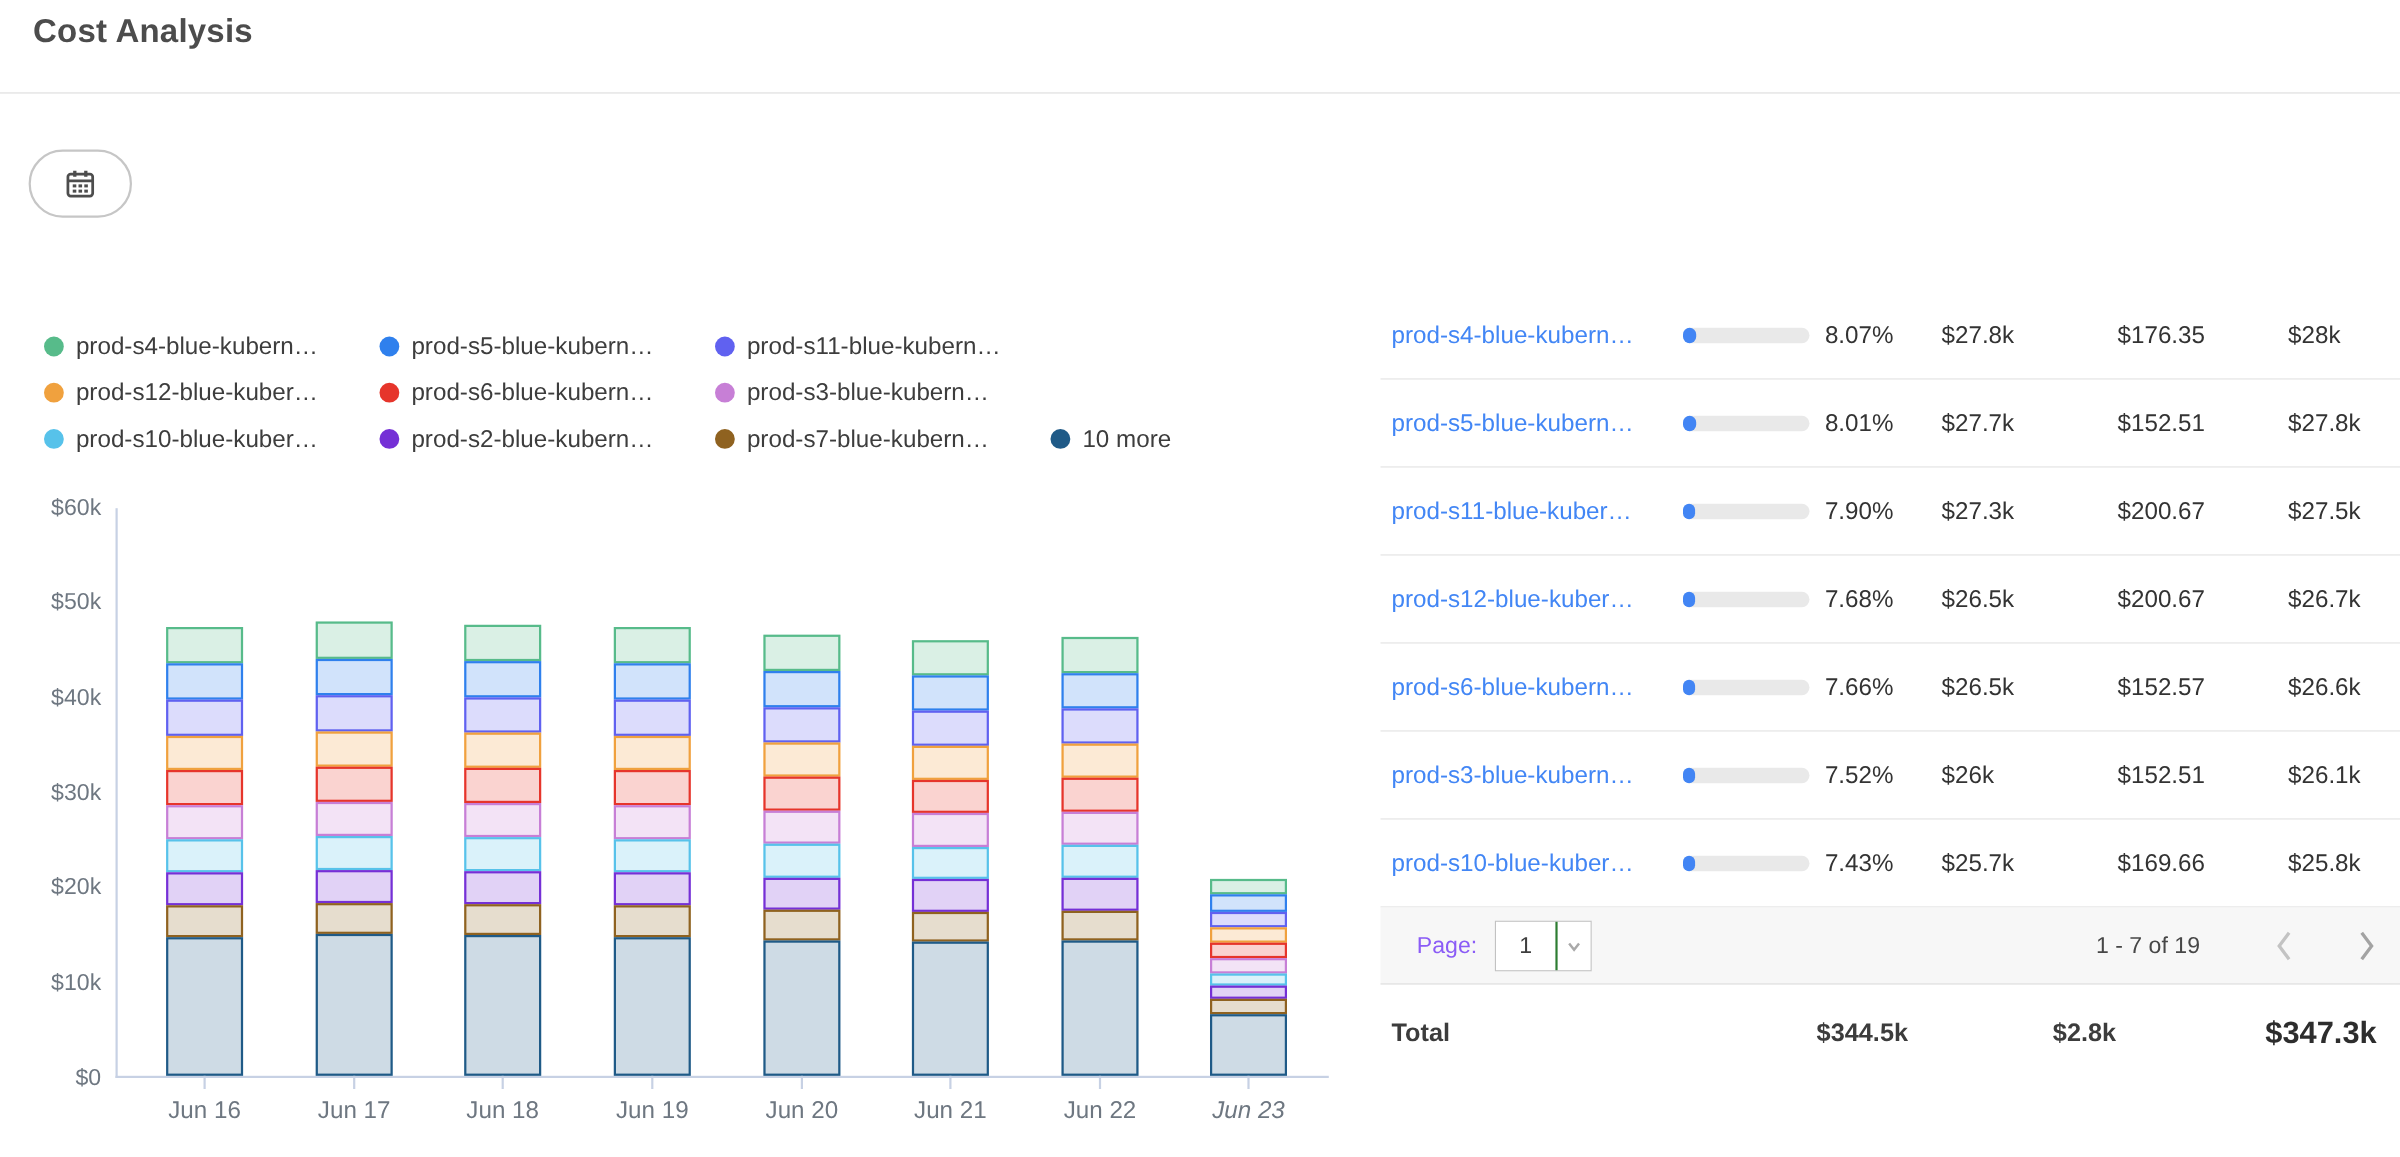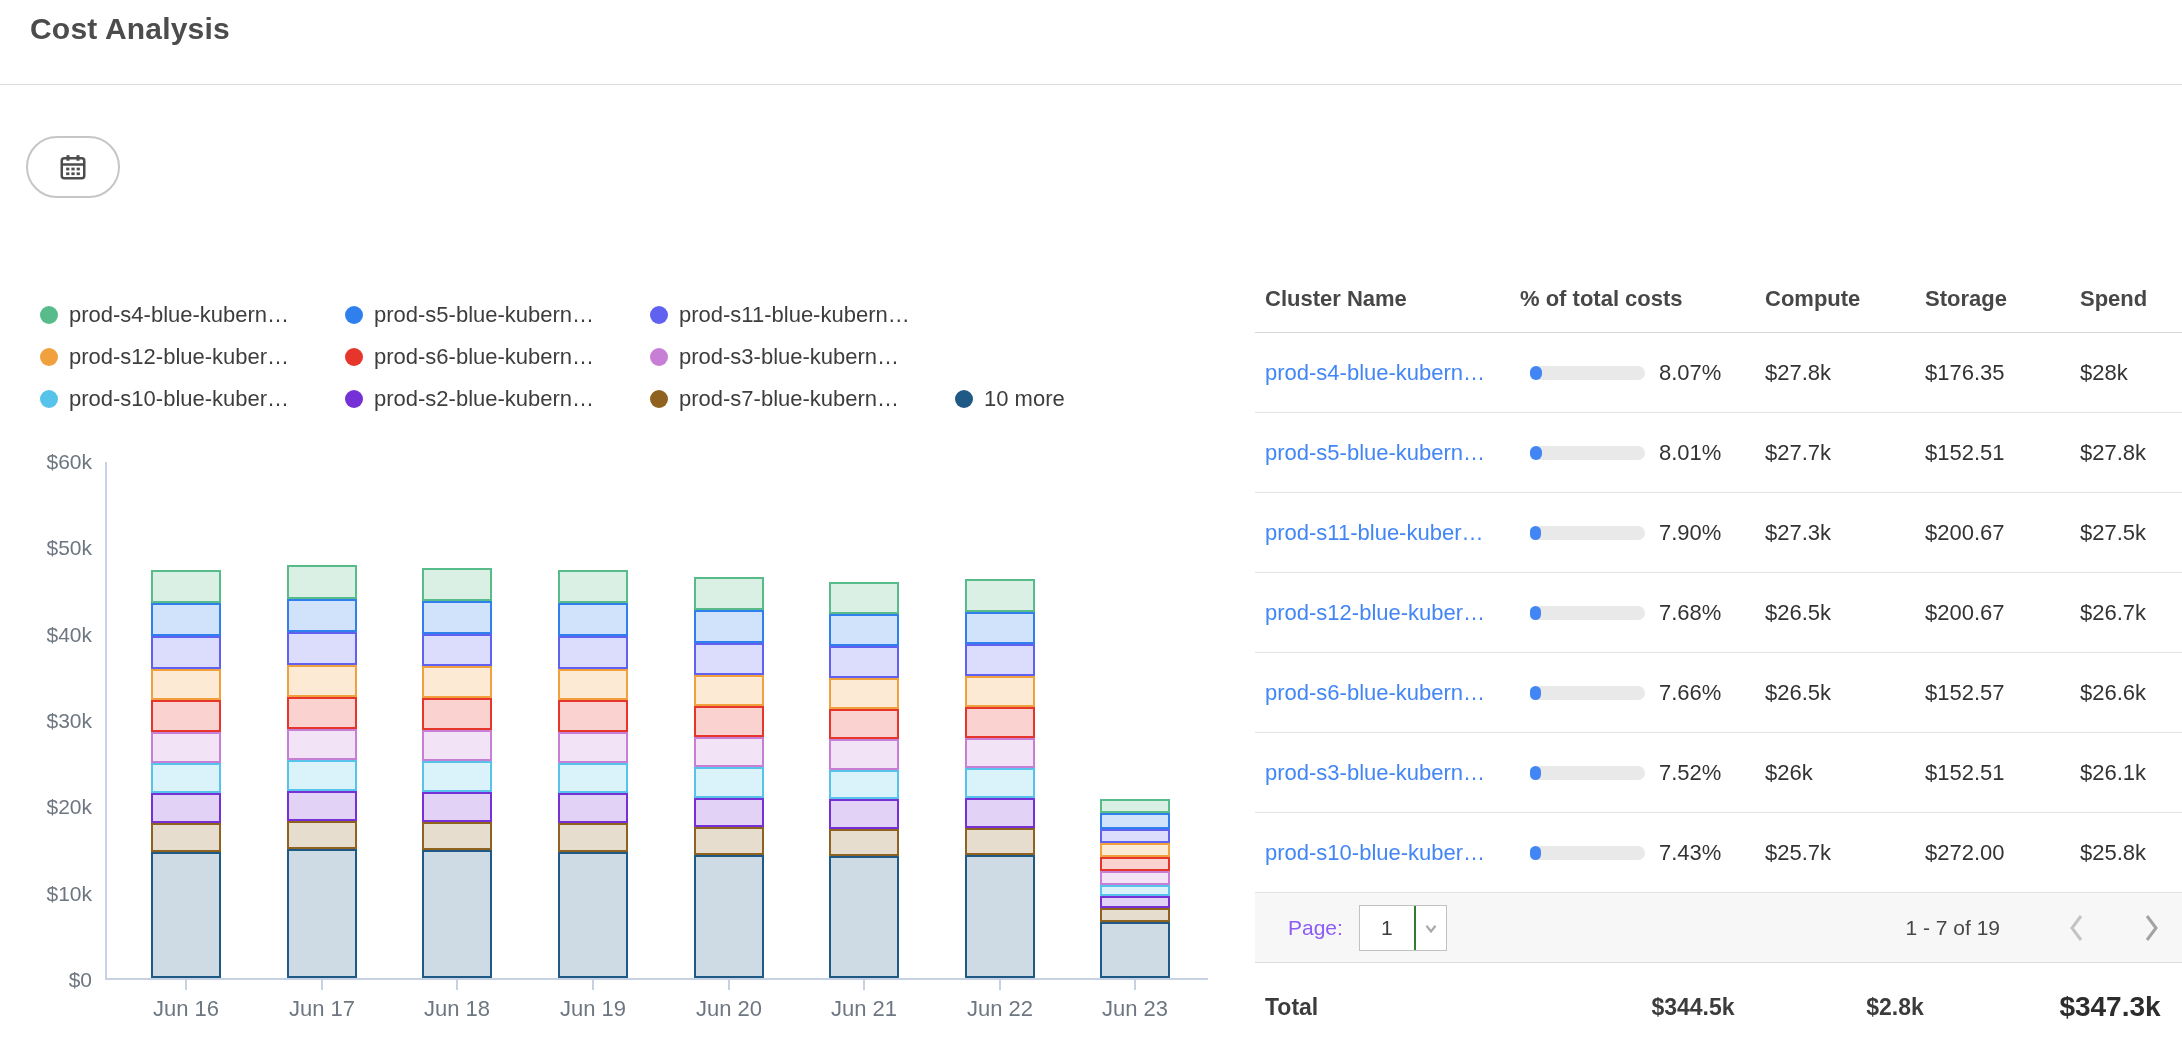--- a/index.html
+++ b/index.html
@@ -263,31 +263,24 @@
         <div class="seg" style="height: 11.655px; border-color: rgb(117, 48, 214); background: rgba(117, 48, 214, 0.22);"></div>
         <div class="seg" style="height: 11.655px; border-color: rgb(87, 194, 234); background: rgba(87, 194, 234, 0.22);"></div>
         <div class="seg" style="height: 13.3817px; border-color: rgb(199, 127, 214); background: rgba(199, 127, 214, 0.22);"></div>
         <div class="seg" style="height: 14.6767px; border-color: rgb(230, 53, 43); background: rgba(230, 53, 43, 0.22);"></div>
         <div class="seg" style="height: 14.245px; border-color: rgb(240, 161, 62); background: rgba(240, 161, 62, 0.22);"></div>
         <div class="seg" style="height: 13.8133px; border-color: rgb(96, 97, 240); background: rgba(96, 97, 240, 0.22);"></div>
         <div class="seg" style="height: 15.54px; border-color: rgb(47, 128, 237); background: rgba(47, 128, 237, 0.22);"></div>
         <div class="seg" style="height: 13.8133px; border-color: rgb(87, 187, 138); background: rgba(87, 187, 138, 0.22);"></div>
       </div>
       <div class="xtick" style="left: 1027px;"></div>
-      <div class="xlabel" style="left: 973px;">Jun 23</div>
+      <div class="xlabel" style="left: 973px; font-style: italic;">Jun 23</div>
     </div>
 
   <div class="table">
-    <div class="thead">
-      <div class="th">Cluster Name</div>
-      <div class="th">% of total costs</div>
-      <div class="th">Compute</div>
-      <div class="th">Storage</div>
-      <div class="th">Spend</div>
-    </div>
 
     <div id="tbody">
         <div class="trow">
           <div class="name-cell"><a class="cluster-link" href="#">prod-s4-blue-kubern…</a></div>
           <div class="pct-cell">
             <div class="pbar">
               <div class="pfill" style="width: 12px;"></div>
             </div>
             <div class="ptxt">8.07%</div>
           </div>
@@ -357,21 +350,21 @@
         </div>
         <div class="trow">
           <div class="name-cell"><a class="cluster-link" href="#">prod-s10-blue-kuber…</a></div>
           <div class="pct-cell">
             <div class="pbar">
               <div class="pfill" style="width: 11px;"></div>
             </div>
             <div class="ptxt">7.43%</div>
           </div>
           <div class="num-cell">$25.7k</div>
-          <div class="num-cell">$272.00</div>
+          <div class="num-cell">$169.66</div>
           <div class="num-cell">$25.8k</div>
         </div>
       </div>
 
     <div class="pagination">
       <span class="pglabel">Page:</span>
       <div class="pgselect">
         <span class="pgval">1</span>
         <span class="pgdivider"></span>
         <span class="pgchev-box">

